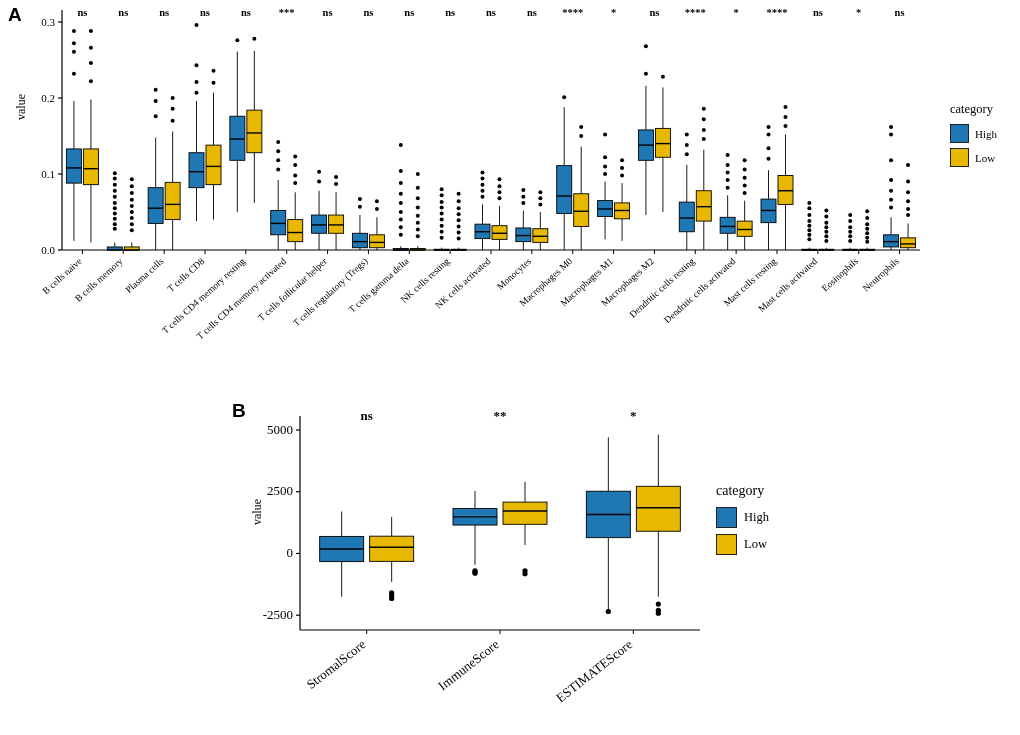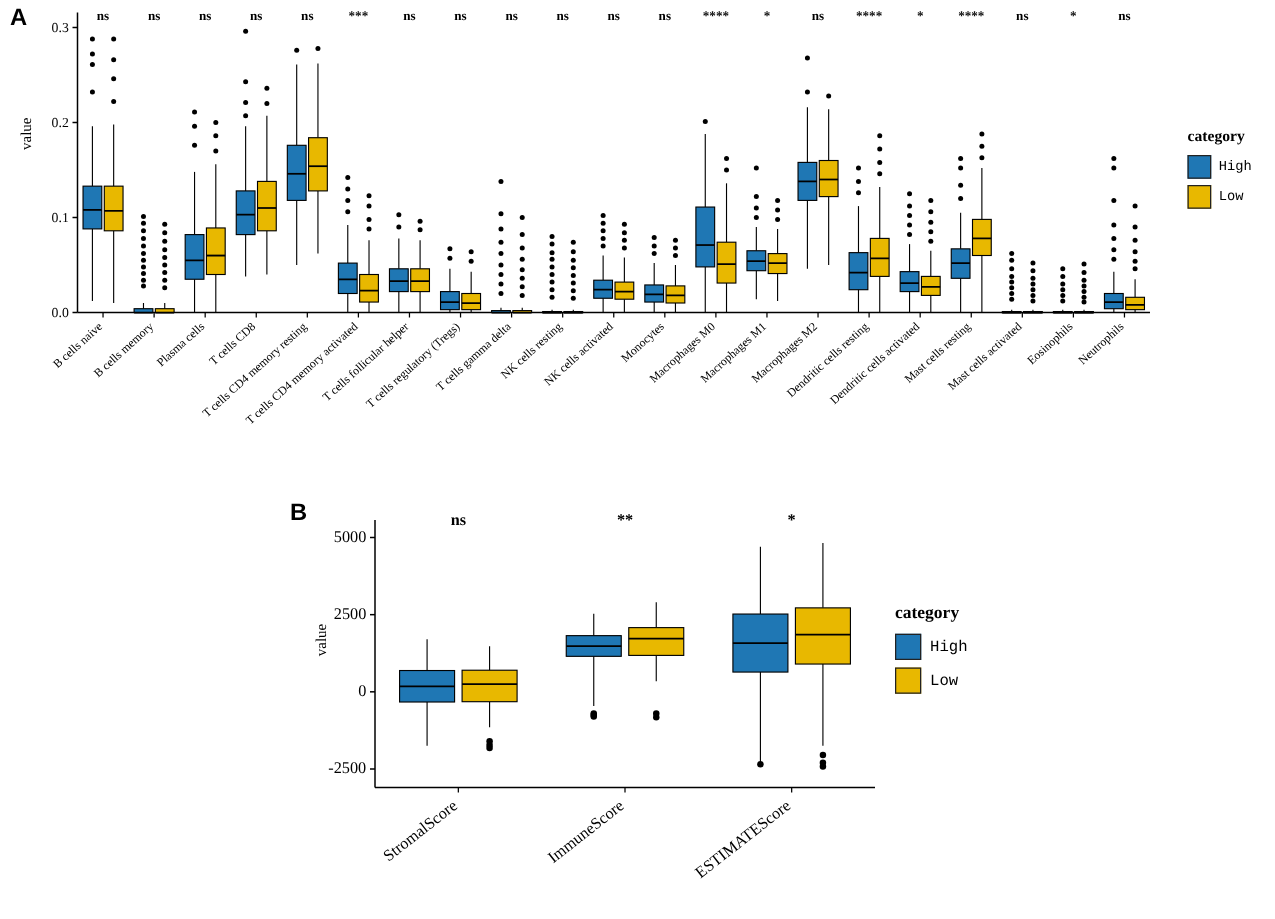--- a/index.html
+++ b/index.html
@@ -1,21 +1,21 @@
 <!DOCTYPE html>
 <html><head>
 <meta charset="utf-8">
 <style>
   html,body{margin:0;padding:0;}
   body{width:1020px;height:735px;background:#ffffff;font-family:"Liberation Serif",serif;color:#000;overflow:hidden;position:relative;}
   .panel{position:absolute;}
   .panel-letter{font-family:"Liberation Sans",sans-serif;font-weight:bold;font-size:19px;color:#000;}
   .axis-title{font-size:12px;font-family:"Liberation Serif",serif;}
-  .legend-title{font-size:12.5px;font-family:"Liberation Serif",serif;font-weight:bold;}
-  .legend-label{font-size:11px;font-family:Liberation Mono, monospace;}
+  .legend-title{font-size:12.5px;font-family:"Liberation Serif",serif;}
+  .legend-label{font-size:11px;font-family:Liberation Serif, serif;}
   .legend-key{width:17px;height:17px;border:1px solid #222;display:inline-block;vertical-align:middle;}
   svg{display:block;}
 </style>
 </head>
 <body>
 
 <div class="panel" style="left:0;top:0;width:1020px;height:370px;">
   <div class="panel-letter" style="position:absolute;left:8px;top:4px;">A</div>
 
   <div class="axis-title" style="position:absolute;left:14px;top:120px;transform:rotate(-90deg);transform-origin:left top;">value</div>

